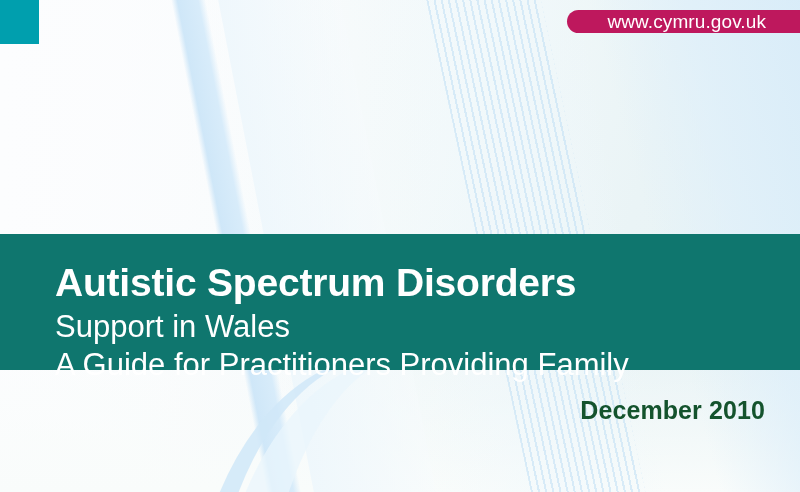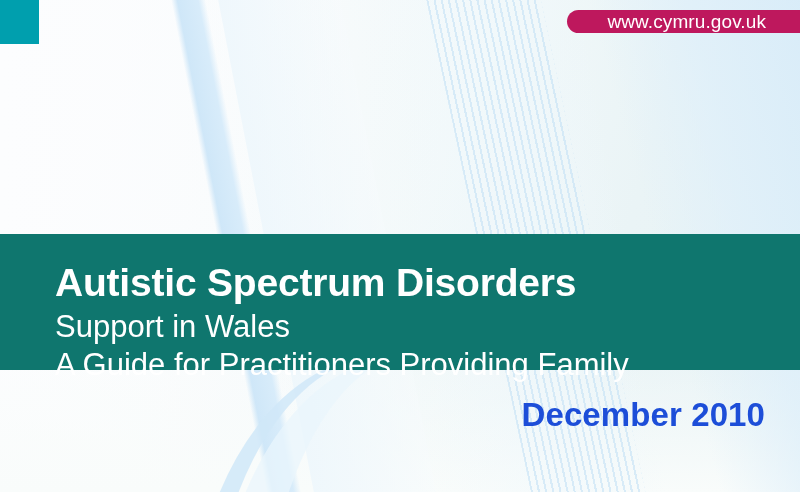--- a/index.html
+++ b/index.html
@@ -199,22 +199,22 @@
   .doc-subtitle .sub-line {
     display: block;
     white-space: nowrap;
   }
 
   
   .doc-date {
     position: absolute;
     right: 35px;
     top: 396px;
-    color: #1d4ed8;
-    font-size: 33px;
+    color: #14532d;
+    font-size: 25px;
     font-weight: bold;
     letter-spacing: 0.1px;
     white-space: nowrap;
     margin-left: 40px;
   }
 </style>
 </head>
 <body>
 
 <div id="cover">

